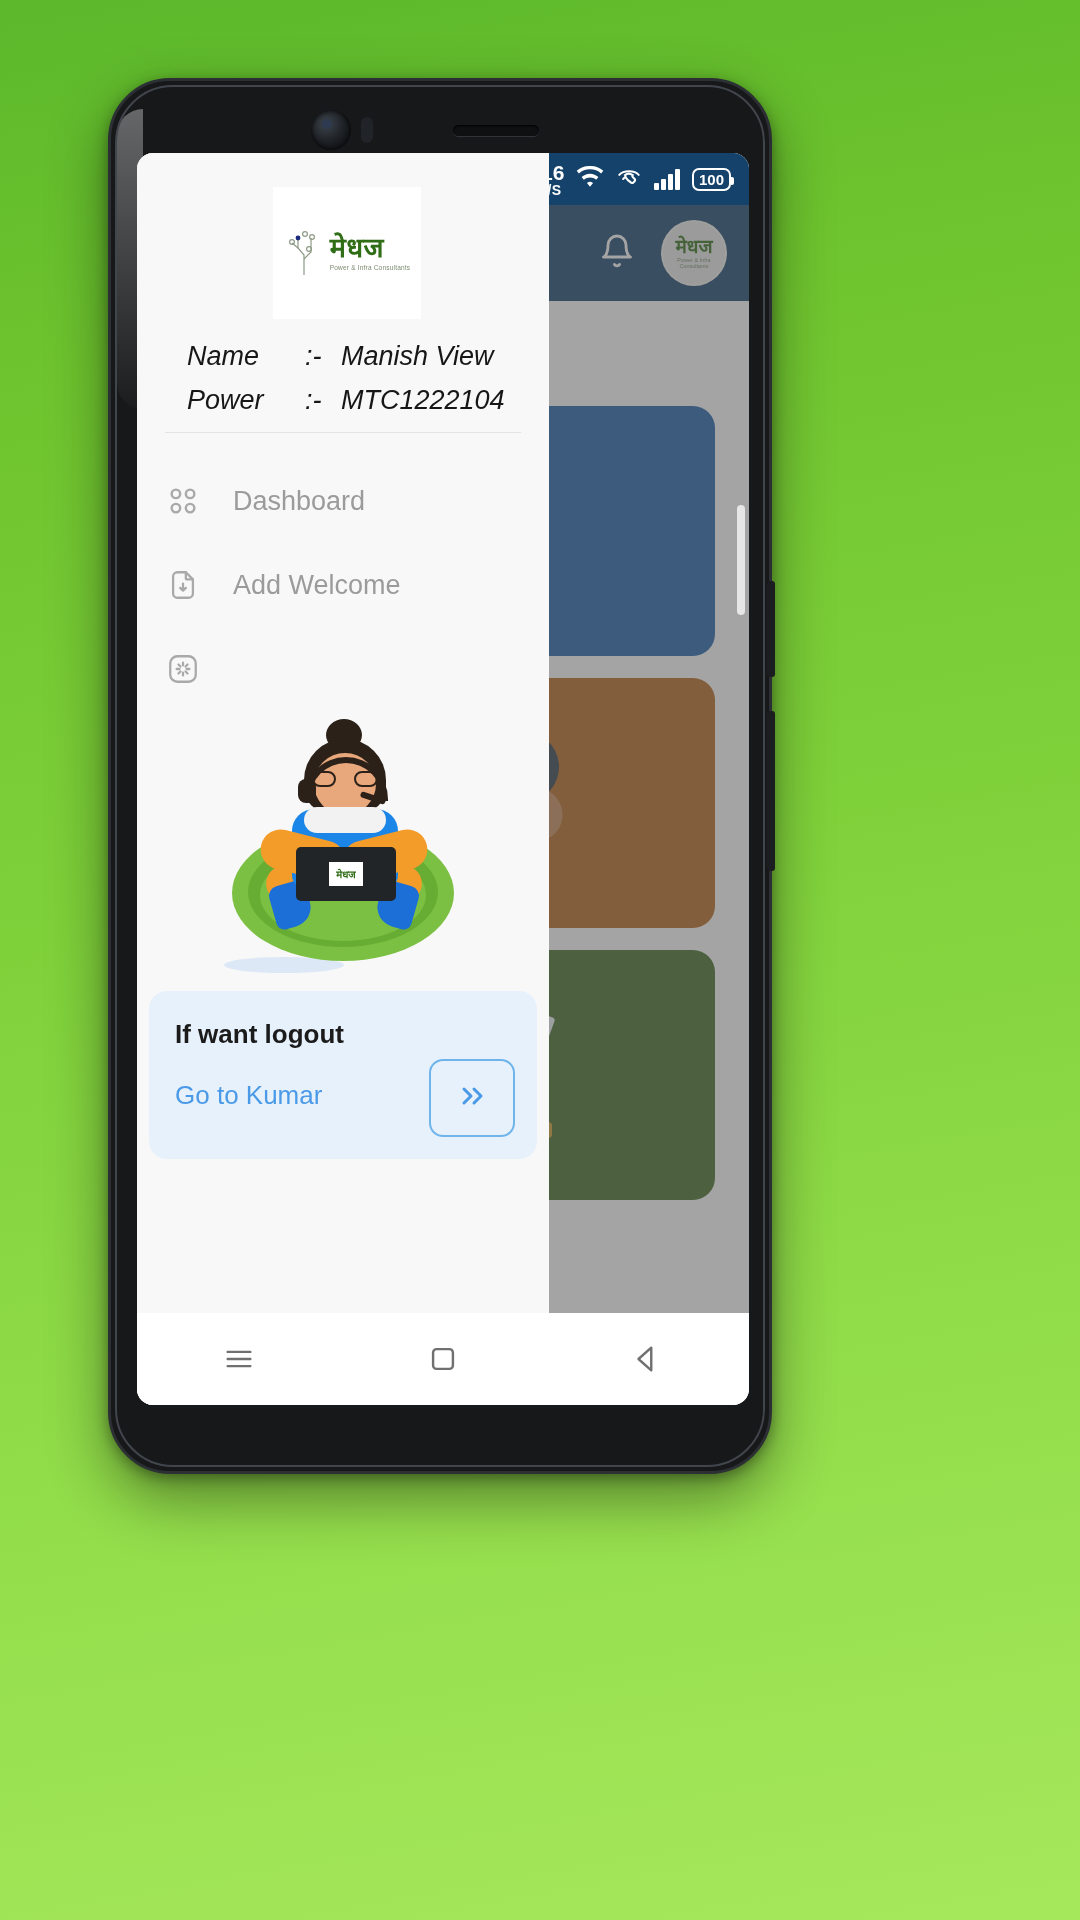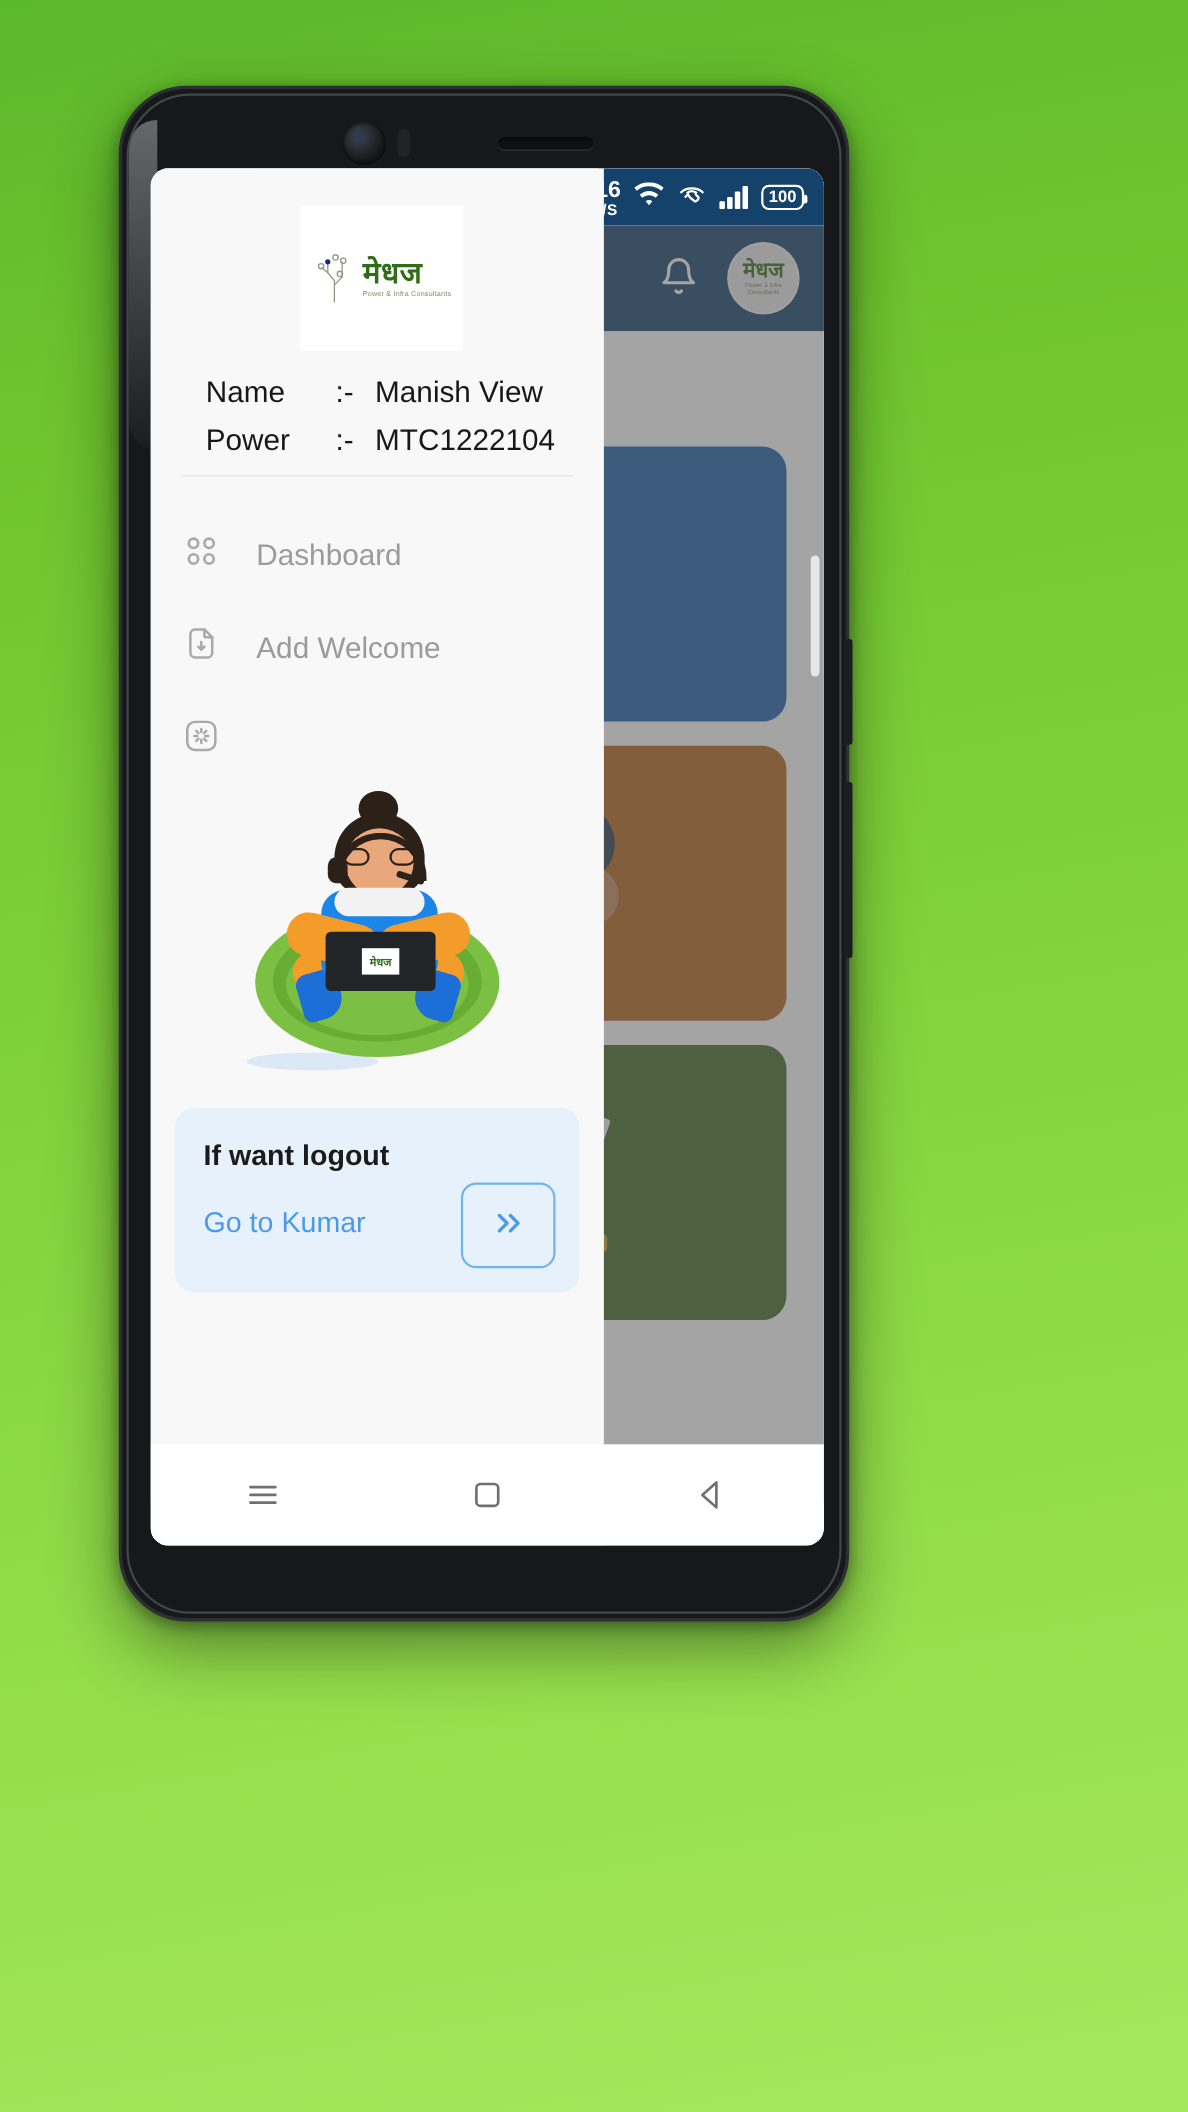--- a/index.html
+++ b/index.html
@@ -190,31 +190,31 @@
   .logo-box {
     width:148px; height:132px; background:#ffffff; margin: 0 auto 0 108px;
     display:flex; align-items:center; justify-content:center;
   }
   .logo-inner { display:flex; align-items:center; gap:6px; }
   .logo-tree svg { width:40px; height:52px; }
   .logo-text { line-height:1; }
   .logo-text .main { font-size:27px; color:#2f6d16; font-weight:700; letter-spacing:.5px; }
   .logo-text .sub { display:block; font-size:6.5px; color:#7b8b70; margin-top:3px; letter-spacing:.2px; }
 
-  .kv { padding: 0 0 0 22px; margin-top:22px; }
+  .kv { padding: 0 0 0 22px; margin-top:22px;font-style:italic; }
   .kv-row { display:flex; align-items:baseline; font-size:27px; color:#171717; margin-bottom:13px; }
   .kv-row .k { width:118px; font-weight:400; }
   .kv-row .sep { width:36px; }
   .kv-row .v { font-weight:400; }
 
   .divider { height:1px; background:#e4e4e4; margin-top:16px; }
 
   .menu { padding: 26px 0 0 0; }
   .menu-item {
-    display:flex; align-items:flex-end; gap:30px;
+    display:flex; align-items:center; gap:30px;
     padding: 22px 3px 22px 26px;
   }
   .menu-ic { width:40px; height:40px; display:flex; align-items:center; justify-content:center; color:#a9a9a9; }
   .menu-ic svg { width:34px; height:34px; }
   .menu-label { font-size:27px; color:#9b9b9b; }
 
   
   .illus-wrap { display:flex; justify-content:center; margin-top:6px; }
   .illus { width:270px; height:260px; position:relative; }
   .illus .blob { position:absolute; left:24px; top:108px; width:222px; height:136px; background:#7cc043; border-radius:50%; }
@@ -240,21 +240,21 @@
   .illus .shoeL { position:absolute; left:64px; top:166px; width:38px; height:44px; background:#1b6fd6; border-radius:10px 10px 20px 8px; transform:rotate(-16deg); }
   .illus .shoeR { position:absolute; right:62px; top:166px; width:38px; height:44px; background:#1b6fd6; border-radius:10px 10px 8px 20px; transform:rotate(16deg); }
   .illus .laptop {
     position:absolute; left:88px; top:130px; width:100px; height:54px;
     background:#222528; border-radius:5px; display:flex; align-items:center; justify-content:center;
   }
   .illus .laptop .scr { width:34px; height:24px; background:#fff; display:flex; align-items:center; justify-content:center; }
   .illus .laptop .scr span { font-size:10px; color:#2f6d16; font-weight:700; }
 
   
-  .logout-wrap { padding: 0 22px; margin-top:30px; }
+  .logout-wrap { padding: 0 12px; margin-top:14px; }
   .logout-card {
     background:#e7f1fb; border-radius:18px; padding: 28px 26px 28px 26px;
     position:relative; min-height:168px;
   }
   .logout-title { font-size:26px; font-weight:700; color:#1b1b1b; }
   .logout-link { font-size:26px; color:#4a9ae8; margin-top:30px; display:inline-block; }
   .logout-btn {
     position:absolute; right:22px; bottom:22px;
     width:86px; height:78px; border:2px solid #6fb4ea; border-radius:14px;
     background:transparent; display:flex; align-items:center; justify-content:center;

